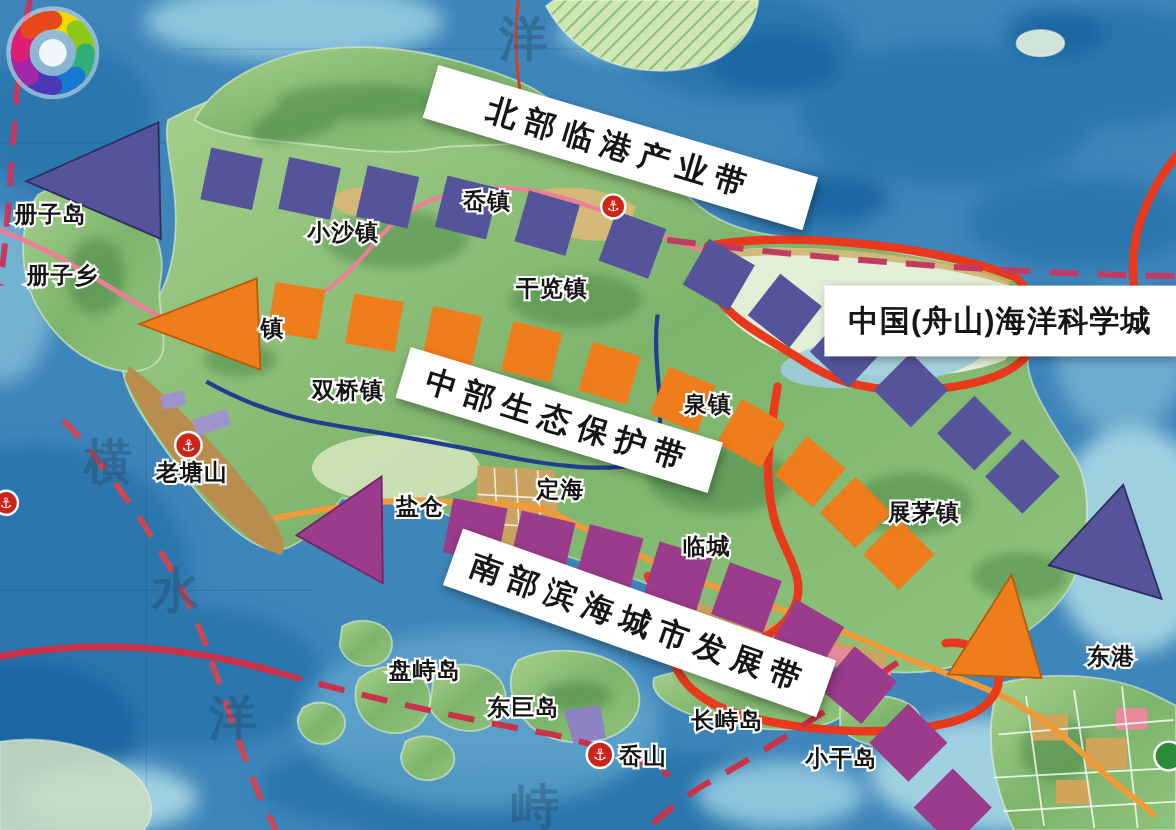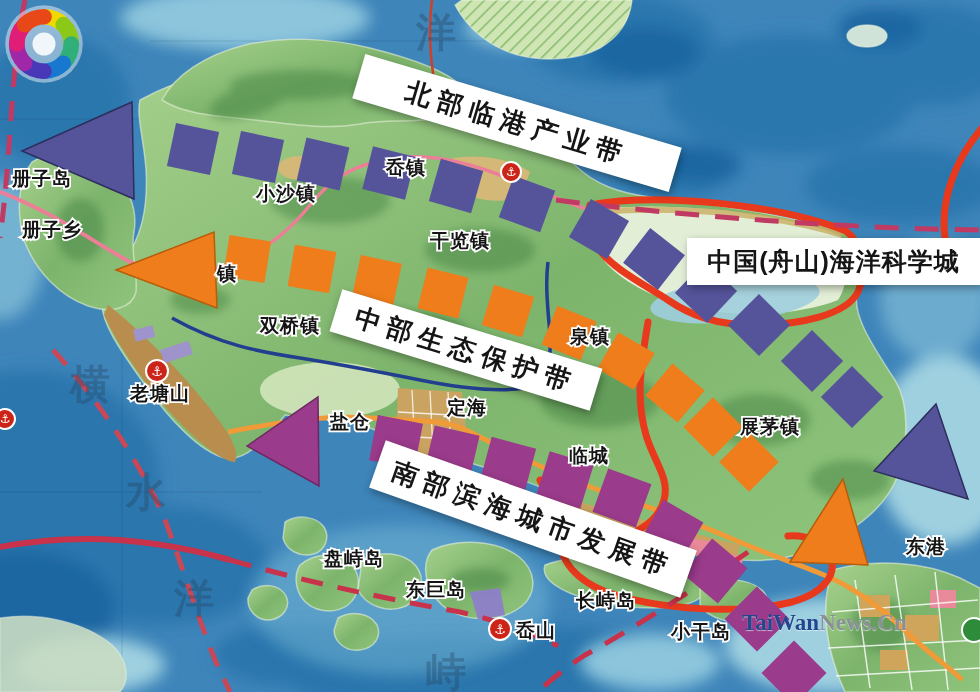--- a/index.html
+++ b/index.html
@@ -18,21 +18,21 @@
        paint-order:stroke;letter-spacing:1px;}
   .sea-t{font-size:40px;font-weight:bold;fill:rgba(40,70,100,0.38);letter-spacing:2px;}
   
   .banner{position:absolute;background:#ffffff;display:flex;align-items:center;
           justify-content:center;font-weight:bold;color:#151515;white-space:nowrap;
           box-shadow:2px 3px 8px rgba(0,0,0,0.35);z-index:5;}
   .banner-rot{font-size:26px;letter-spacing:7px;}
   #banner-north{left:352px;top:100px;width:330px;height:46px;transform:rotate(16.5deg);}
   #banner-central{left:330px;top:328px;width:272px;height:44px;transform:rotate(17deg);}
   #banner-south{left:368px;top:494px;width:330px;height:50px;transform:rotate(19.5deg);}
-  #banner-science{left:687px;top:238px;width:293px;height:47px;font-size:25px;letter-spacing:1px;}
+  #banner-science{left:687px;top:238px;width:293px;height:59px;font-size:25px;letter-spacing:1px;}
   
   .wm{position:absolute;left:742px;top:610px;z-index:6;line-height:1.1;}
   .wm-cn{font-size:27px;font-weight:bold;color:#3f4a55;letter-spacing:3px;margin-left:40px;
          text-shadow:0 1px 1px rgba(255,255,255,0.6),0 0 2px rgba(0,0,0,0.25);}
   .wm-en{font-family:"Liberation Serif","DejaVu Serif",serif;font-size:23px;font-weight:bold;
          text-shadow:0 1px 1px rgba(255,255,255,0.6);}
   .wm-en .p1{color:#23468c;}
   .wm-en .p2{color:#8a9098;}
   #logo{position:absolute;left:874px;top:594px;z-index:6;}
 </style>
@@ -305,21 +305,20 @@
   <span>中部生态保护带</span>
 </div>
 <div class="banner banner-rot" id="banner-south">
   <span>南部滨海城市发展带</span>
 </div>
 <div class="banner" id="banner-science">
   <span>中国(舟山)海洋科学城</span>
 </div>
 
 <div class="wm">
-  <div class="wm-en"><span class="p1">TaiWan</span><span class="p2">News.Cn</span></div>
 </div>
 
 <svg id="logo" width="88" height="88" viewBox="0 0 84 84">
   <circle cx="42" cy="42" r="37" fill="rgba(255,255,255,0.45)"></circle>
   <g fill="none" stroke-width="15" stroke-linecap="round">
     <path d="M42,16 A26,26 0 0 1 60.4,23.6" stroke="#f0d800"></path>
     <path d="M60.4,23.6 A26,26 0 0 1 68,42" stroke="#8cc818"></path>
     <path d="M68,42 A26,26 0 0 1 60.4,60.4" stroke="#30b078"></path>
     <path d="M60.4,60.4 A26,26 0 0 1 42,68" stroke="#1878d0"></path>
     <path d="M42,68 A26,26 0 0 1 23.6,60.4" stroke="#4838b8"></path>

